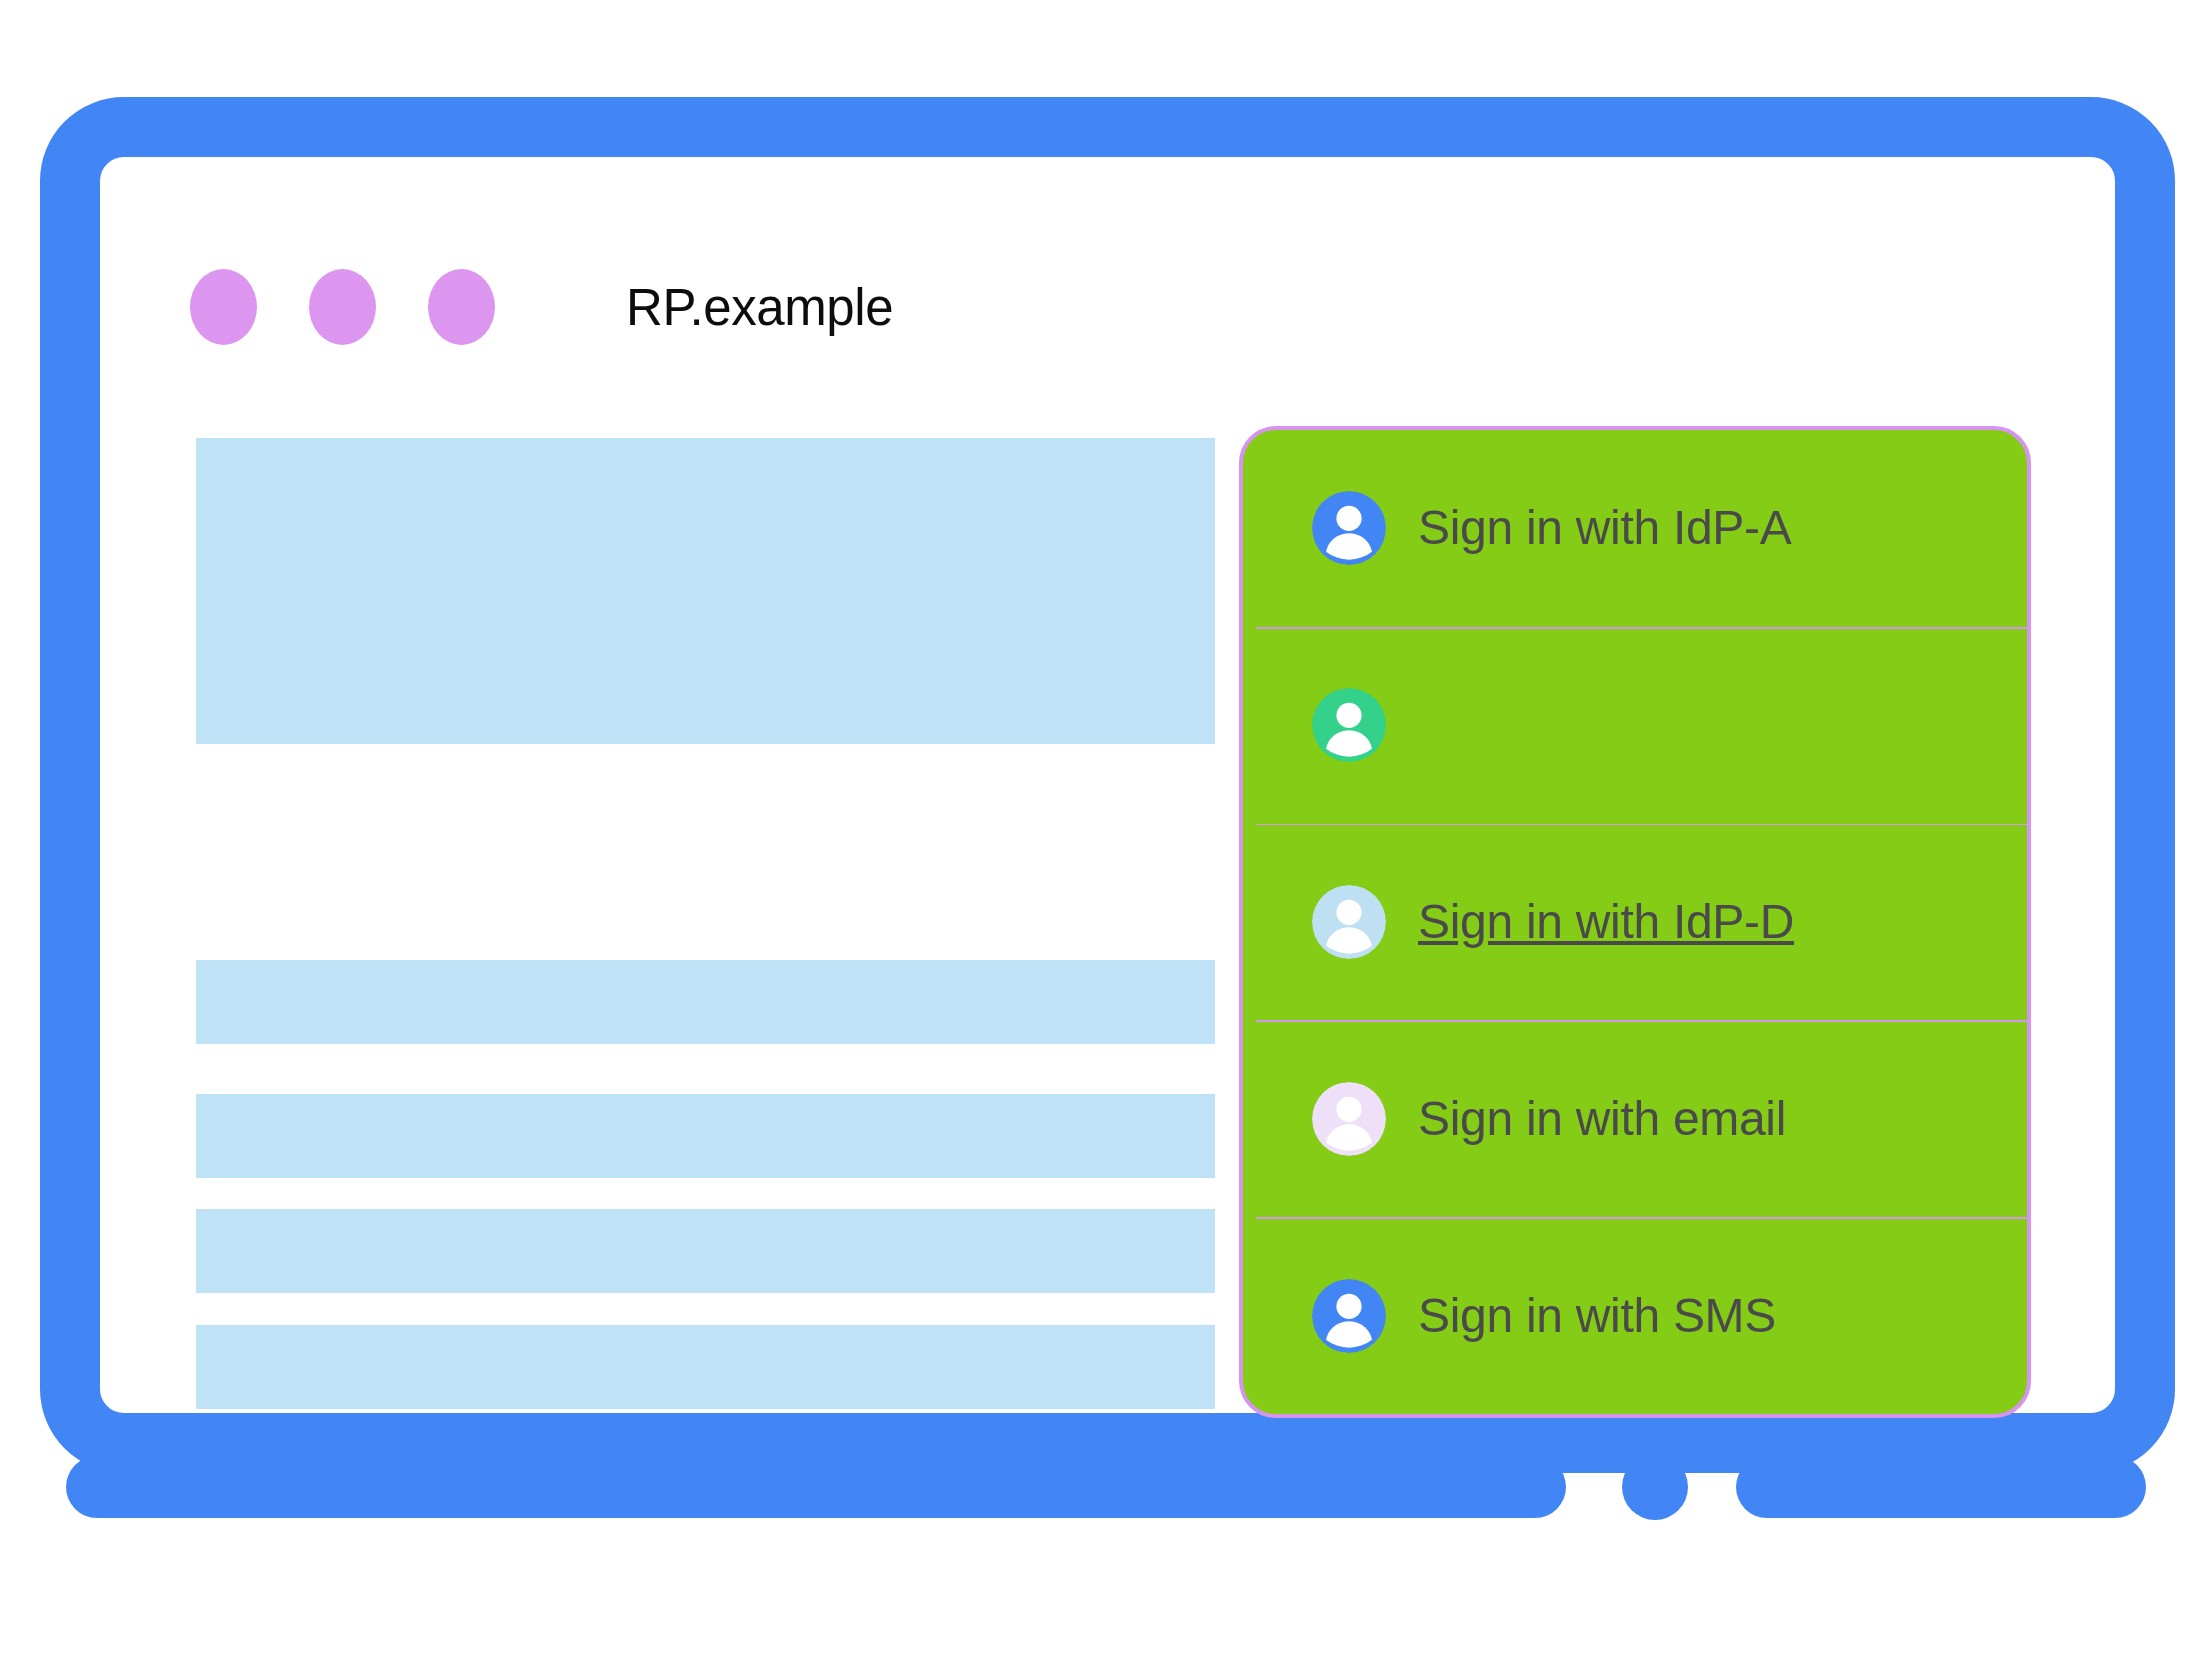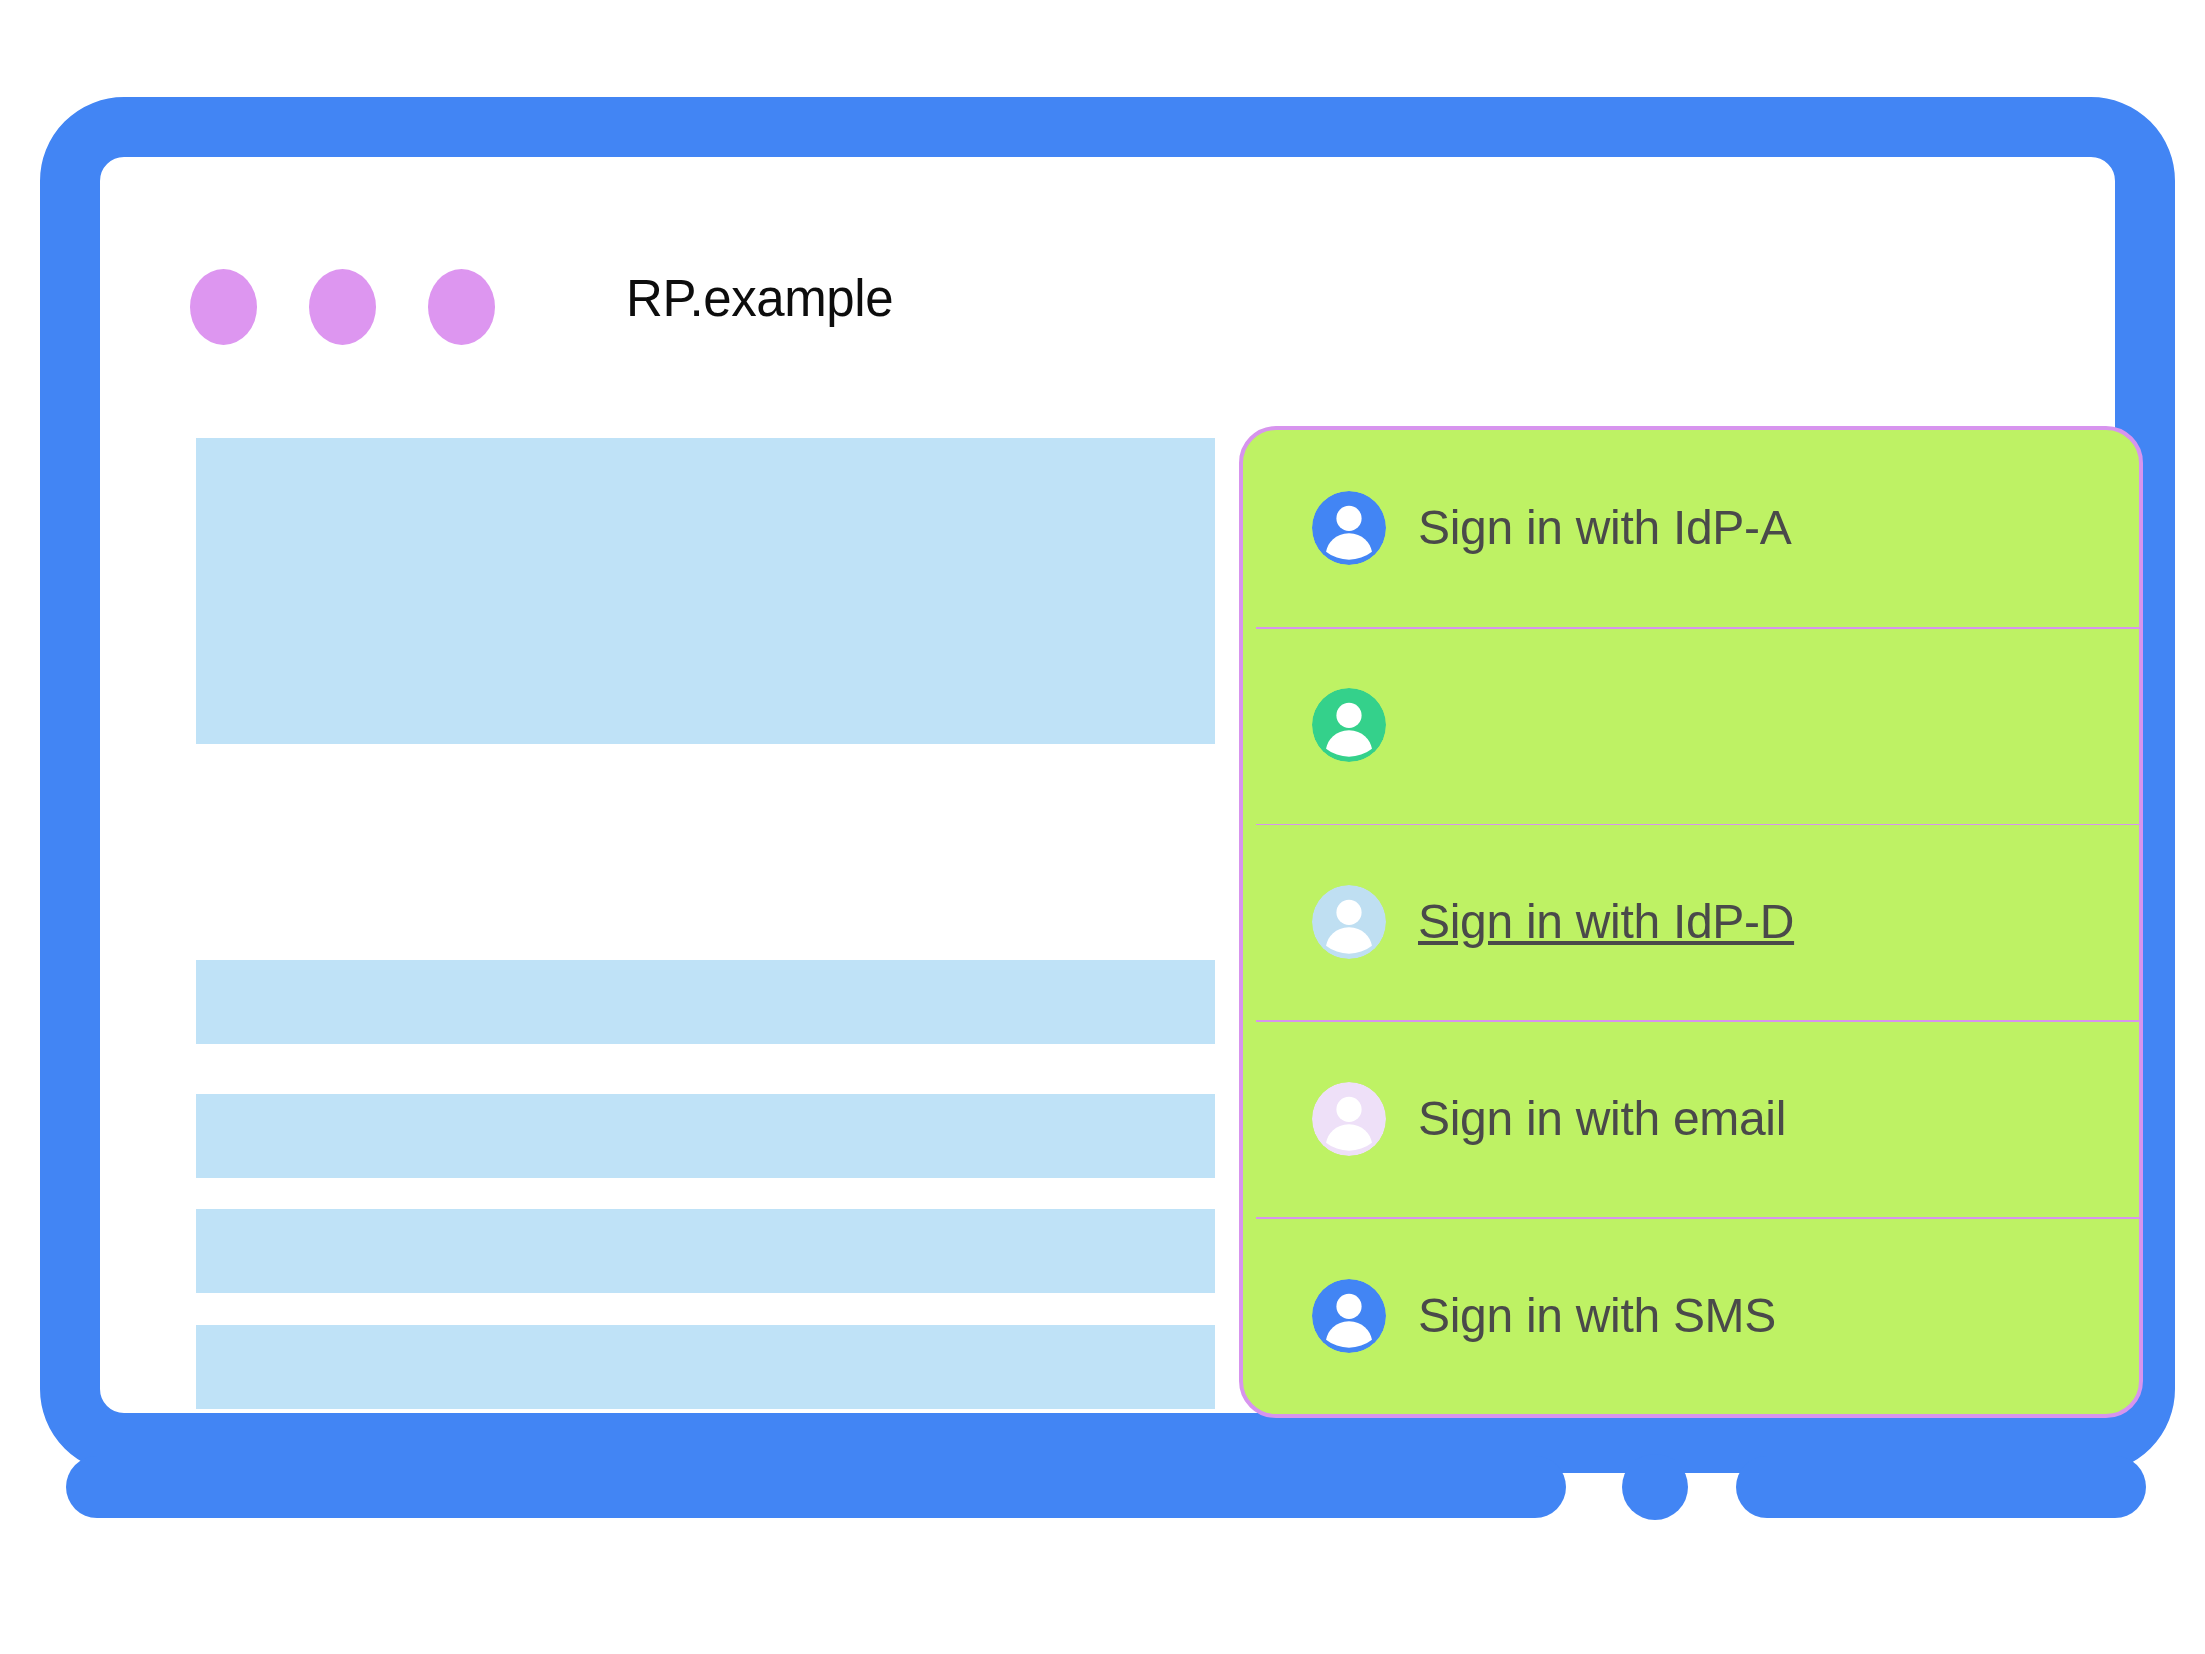--- a/index.html
+++ b/index.html
@@ -51,21 +51,21 @@
     border-radius: 50%;
     background: #4285f4;
   }
 
   
   .titlebar {
     position: absolute;
     left: 190px;
     top: 269px;
     display: flex;
-    align-items: flex-start;
+    align-items: center;
     gap: 16px;
   }
   .dot {
     width: 67px;
     height: 76px;
     border-radius: 50%;
     background: #dd96f0;
     margin-right: 36px;
   }
   .window-title {
@@ -86,23 +86,23 @@
   .ph-bar-1 { top: 960px; width: 1019px; height: 84px; }
   .ph-bar-2 { top: 1094px; width: 1019px; height: 84px; }
   .ph-bar-3 { top: 1209px; width: 1019px; height: 84px; }
   .ph-bar-4 { top: 1325px; width: 1019px; height: 84px; }
 
   
   .signin-panel {
     position: absolute;
     left: 1239px;
     top: 426px;
-    width: 904px;
+    width: 792px;
     height: 992px;
-    background: #bef264;
+    background: #84cc16;
     border: 4.4px solid #d794ee;
     border-radius: 37px;
     overflow: hidden;
   }
 
   .signin-list {
     display: flex;
     flex-direction: column;
     height: 100%;
   }

